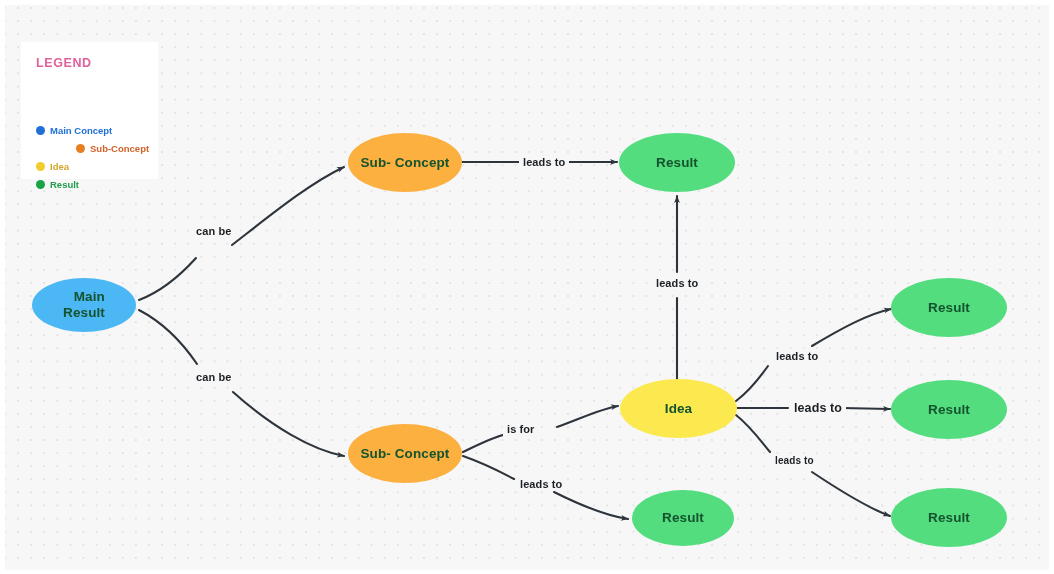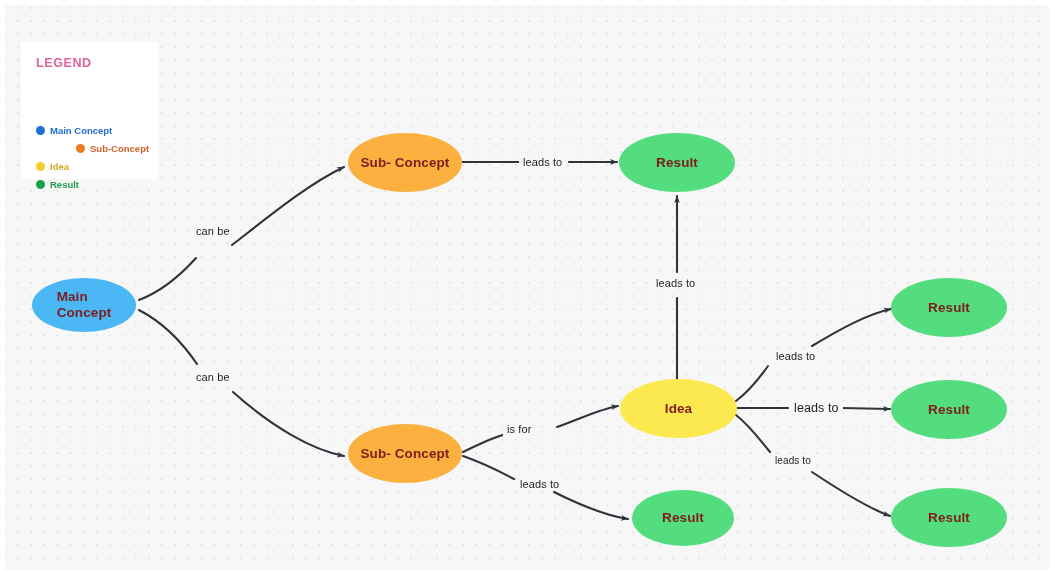--- a/index.html
+++ b/index.html
@@ -42,37 +42,37 @@
     width: 1054px;
     height: 574px;
     pointer-events: none;
   }
   .node {
     position: absolute;
     display: flex;
     align-items: center;
     justify-content: center;
     border-radius: 50%;
-    text-align: left;
-    color: #7f1d1d;
+    text-align: right;
+    color: #14532d;
     font-size: 13.5px;
     font-weight: 700;
     line-height: 1.18;
     letter-spacing: 0.1px;
   }
   .node-main    { background: #4cb7f5; }
   .node-sub     { background: #fbb040; }
   .node-idea    { background: #fbe94f; }
   .node-result  { background: #53dd7f; }
 
   .edge-label {
     position: absolute;
     color: #1c2024;
     font-size: 11px;
-    font-weight: 400;
+    font-weight: 700;
     white-space: nowrap;
     background: #f7f7f7;
     padding: 1px 4px;
     letter-spacing: 0.1px;
   }
   .edge-label.big { font-size: 12.5px; }
 
   #legend {
     position: absolute;
     left: 21px;
@@ -146,21 +146,21 @@
       <path d="M737,408 L788,408"></path>
       <path d="M842,408 L890,409" marker-end="url(#arrow)"></path>
 
       <path d="M736,415 C750,426 760,440 770,452"></path>
       <path d="M812,472 C842,492 868,508 890,516" marker-end="url(#arrow)"></path>
     </g>
   </svg>
 
   <div class="node node-main" style="left:32px; top:278px; width:104px; height:54px;">
     <span style="white-space:pre-line;">Main
-Concept</span>
+Result</span>
   </div>
 
   <div class="node node-sub" style="left:348px; top:133px; width:114px; height:59px;">
     <span>Sub- Concept</span>
   </div>
 
   <div class="node node-sub" style="left:348px; top:424px; width:114px; height:59px;">
     <span>Sub- Concept</span>
   </div>
 

